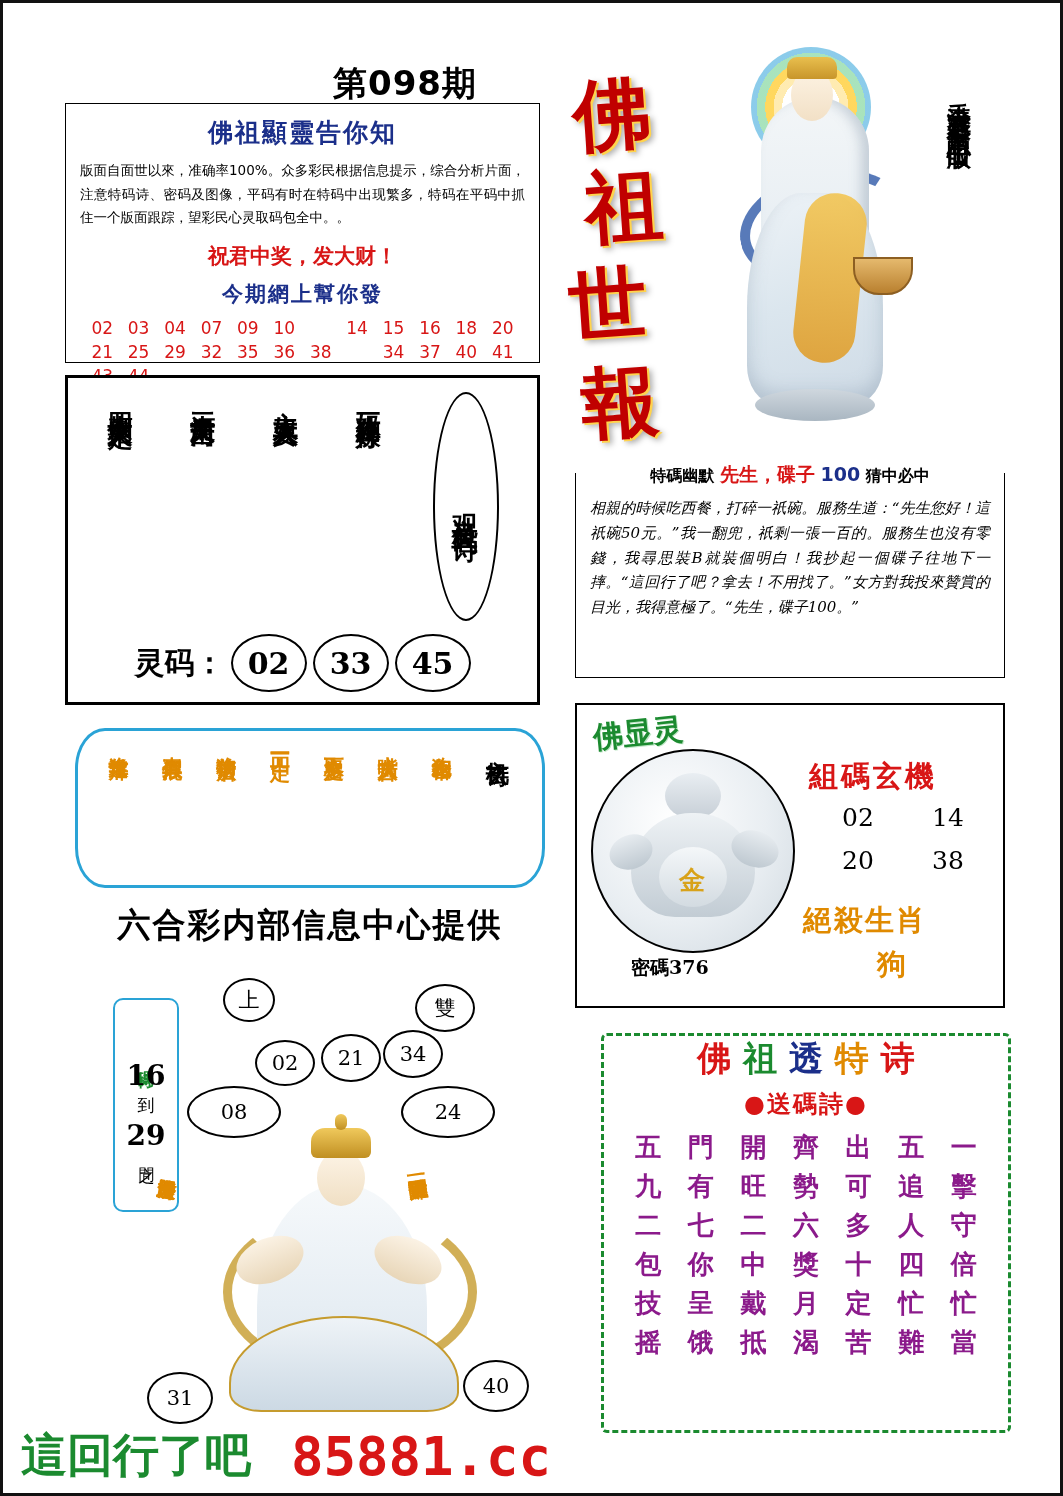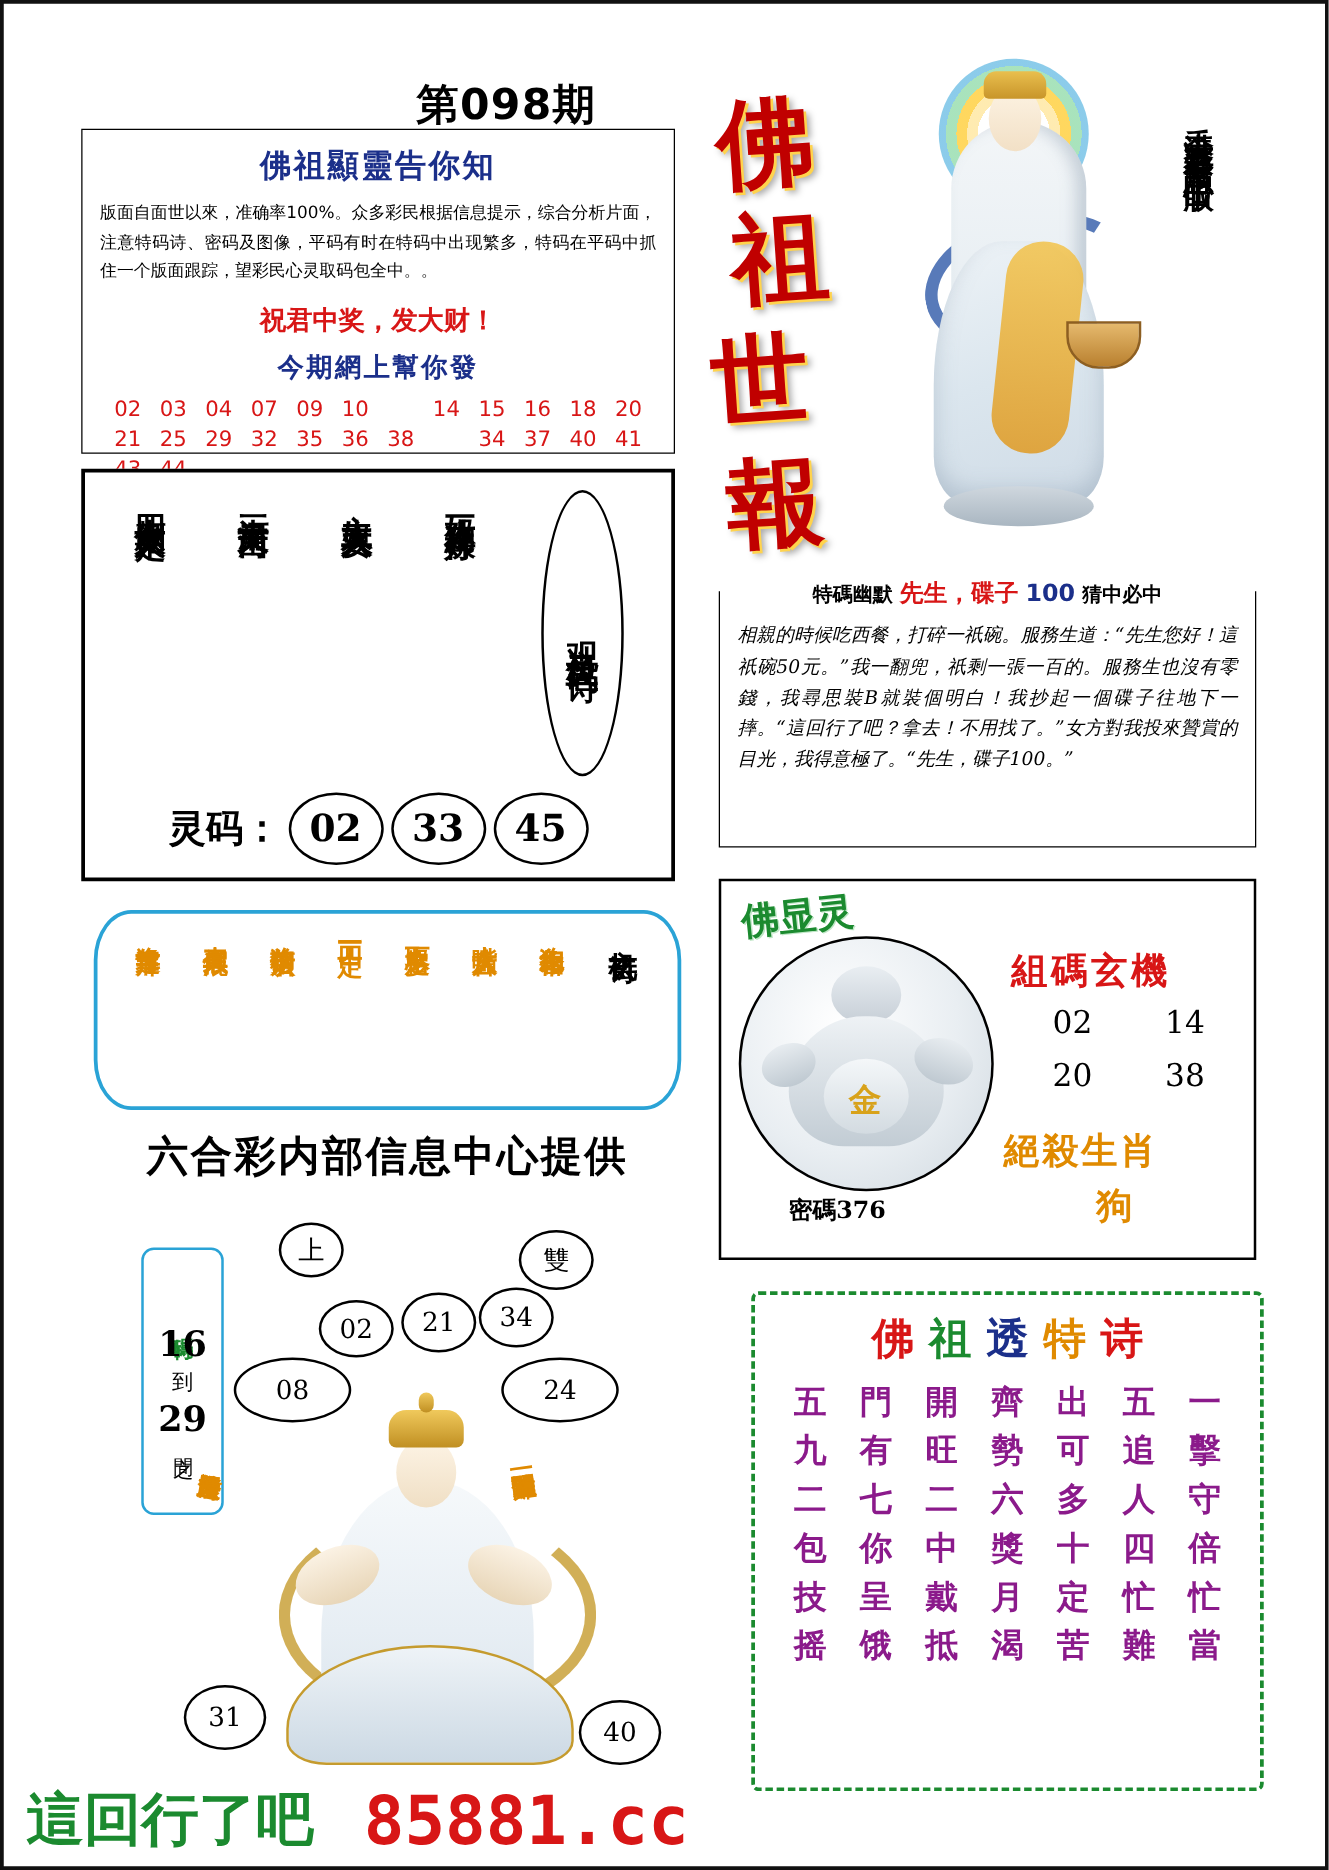--- a/index.html
+++ b/index.html
@@ -315,21 +315,21 @@
     font-size:19px;font-weight:bold;color:#e08a00;
     font-family:"DejaVu Serif","Liberation Serif",serif;
   }
 
   
   .btpoem{
     position:absolute;left:598px;top:1030px;width:410px;height:400px;
     border:3px dashed #1b8a2f;box-sizing:border-box;background:#fff;border-radius:6px;
   }
   .bt-title{
-    text-align:center;margin-top:12px;font-size:34px;font-weight:bold;
+    text-align:center;margin-top:0;font-size:34px;font-weight:bold;
     font-family:"DejaVu Serif","Liberation Serif",serif;
   }
   .bt-title .a{color:#d81616;}
   .bt-title .b{color:#1b8a2f;}
   .bt-title .c{color:#1b2f8a;}
   .bt-title .d{color:#e08a00;}
   .bt-sub{
     text-align:center;margin-top:6px;font-size:24px;font-weight:bold;color:#d81616;
     font-family:"DejaVu Serif","Liberation Serif",serif;letter-spacing:2px;
   }
@@ -486,21 +486,21 @@
     </div>
 
     <div class="ell" style="left:158px;top:10px;width:48px;height:40px;">上</div>
     <div class="ell" style="left:350px;top:16px;width:56px;height:44px;">雙</div>
 
     <div class="ell" style="left:190px;top:72px;width:56px;height:42px;">02</div>
     <div class="ell" style="left:256px;top:66px;width:56px;height:44px;">21</div>
     <div class="ell" style="left:318px;top:62px;width:56px;height:44px;">34</div>
     <div class="ell" style="left:122px;top:118px;width:90px;height:48px;">08</div>
     <div class="ell" style="left:336px;top:118px;width:90px;height:48px;">24</div>
-    <div class="ell" style="left:82px;top:380px;width:62px;height:48px;">31</div>
+    <div class="ell" style="left:82px;top:404px;width:62px;height:48px;">31</div>
     <div class="ell" style="left:398px;top:392px;width:62px;height:48px;">40</div>
 
     <div class="seated">
       <div class="st-scarf"></div>
       <div class="st-robe"></div>
       <div class="st-arm-l"></div>
       <div class="st-arm-r"></div>
       <div class="st-skirt"></div>
       <div class="st-head"></div>
       <div class="st-crown"></div>
@@ -511,20 +511,21 @@
   </div>
 
   <div class="btpoem">
     <div class="bt-title">
       <span class="a">佛</span>
       <span class="b">祖</span>
       <span class="c">透</span>
       <span class="d">特</span>
       <span class="a">诗</span>
     </div>
+    <div class="bt-sub">●送碼詩●</div>
     <div class="bt-grid">
       <div>五</div>
       <div>門</div>
       <div>開</div>
       <div>齊</div>
       <div>出</div>
       <div>五</div>
       <div>一</div>
 
       <div>九</div>

